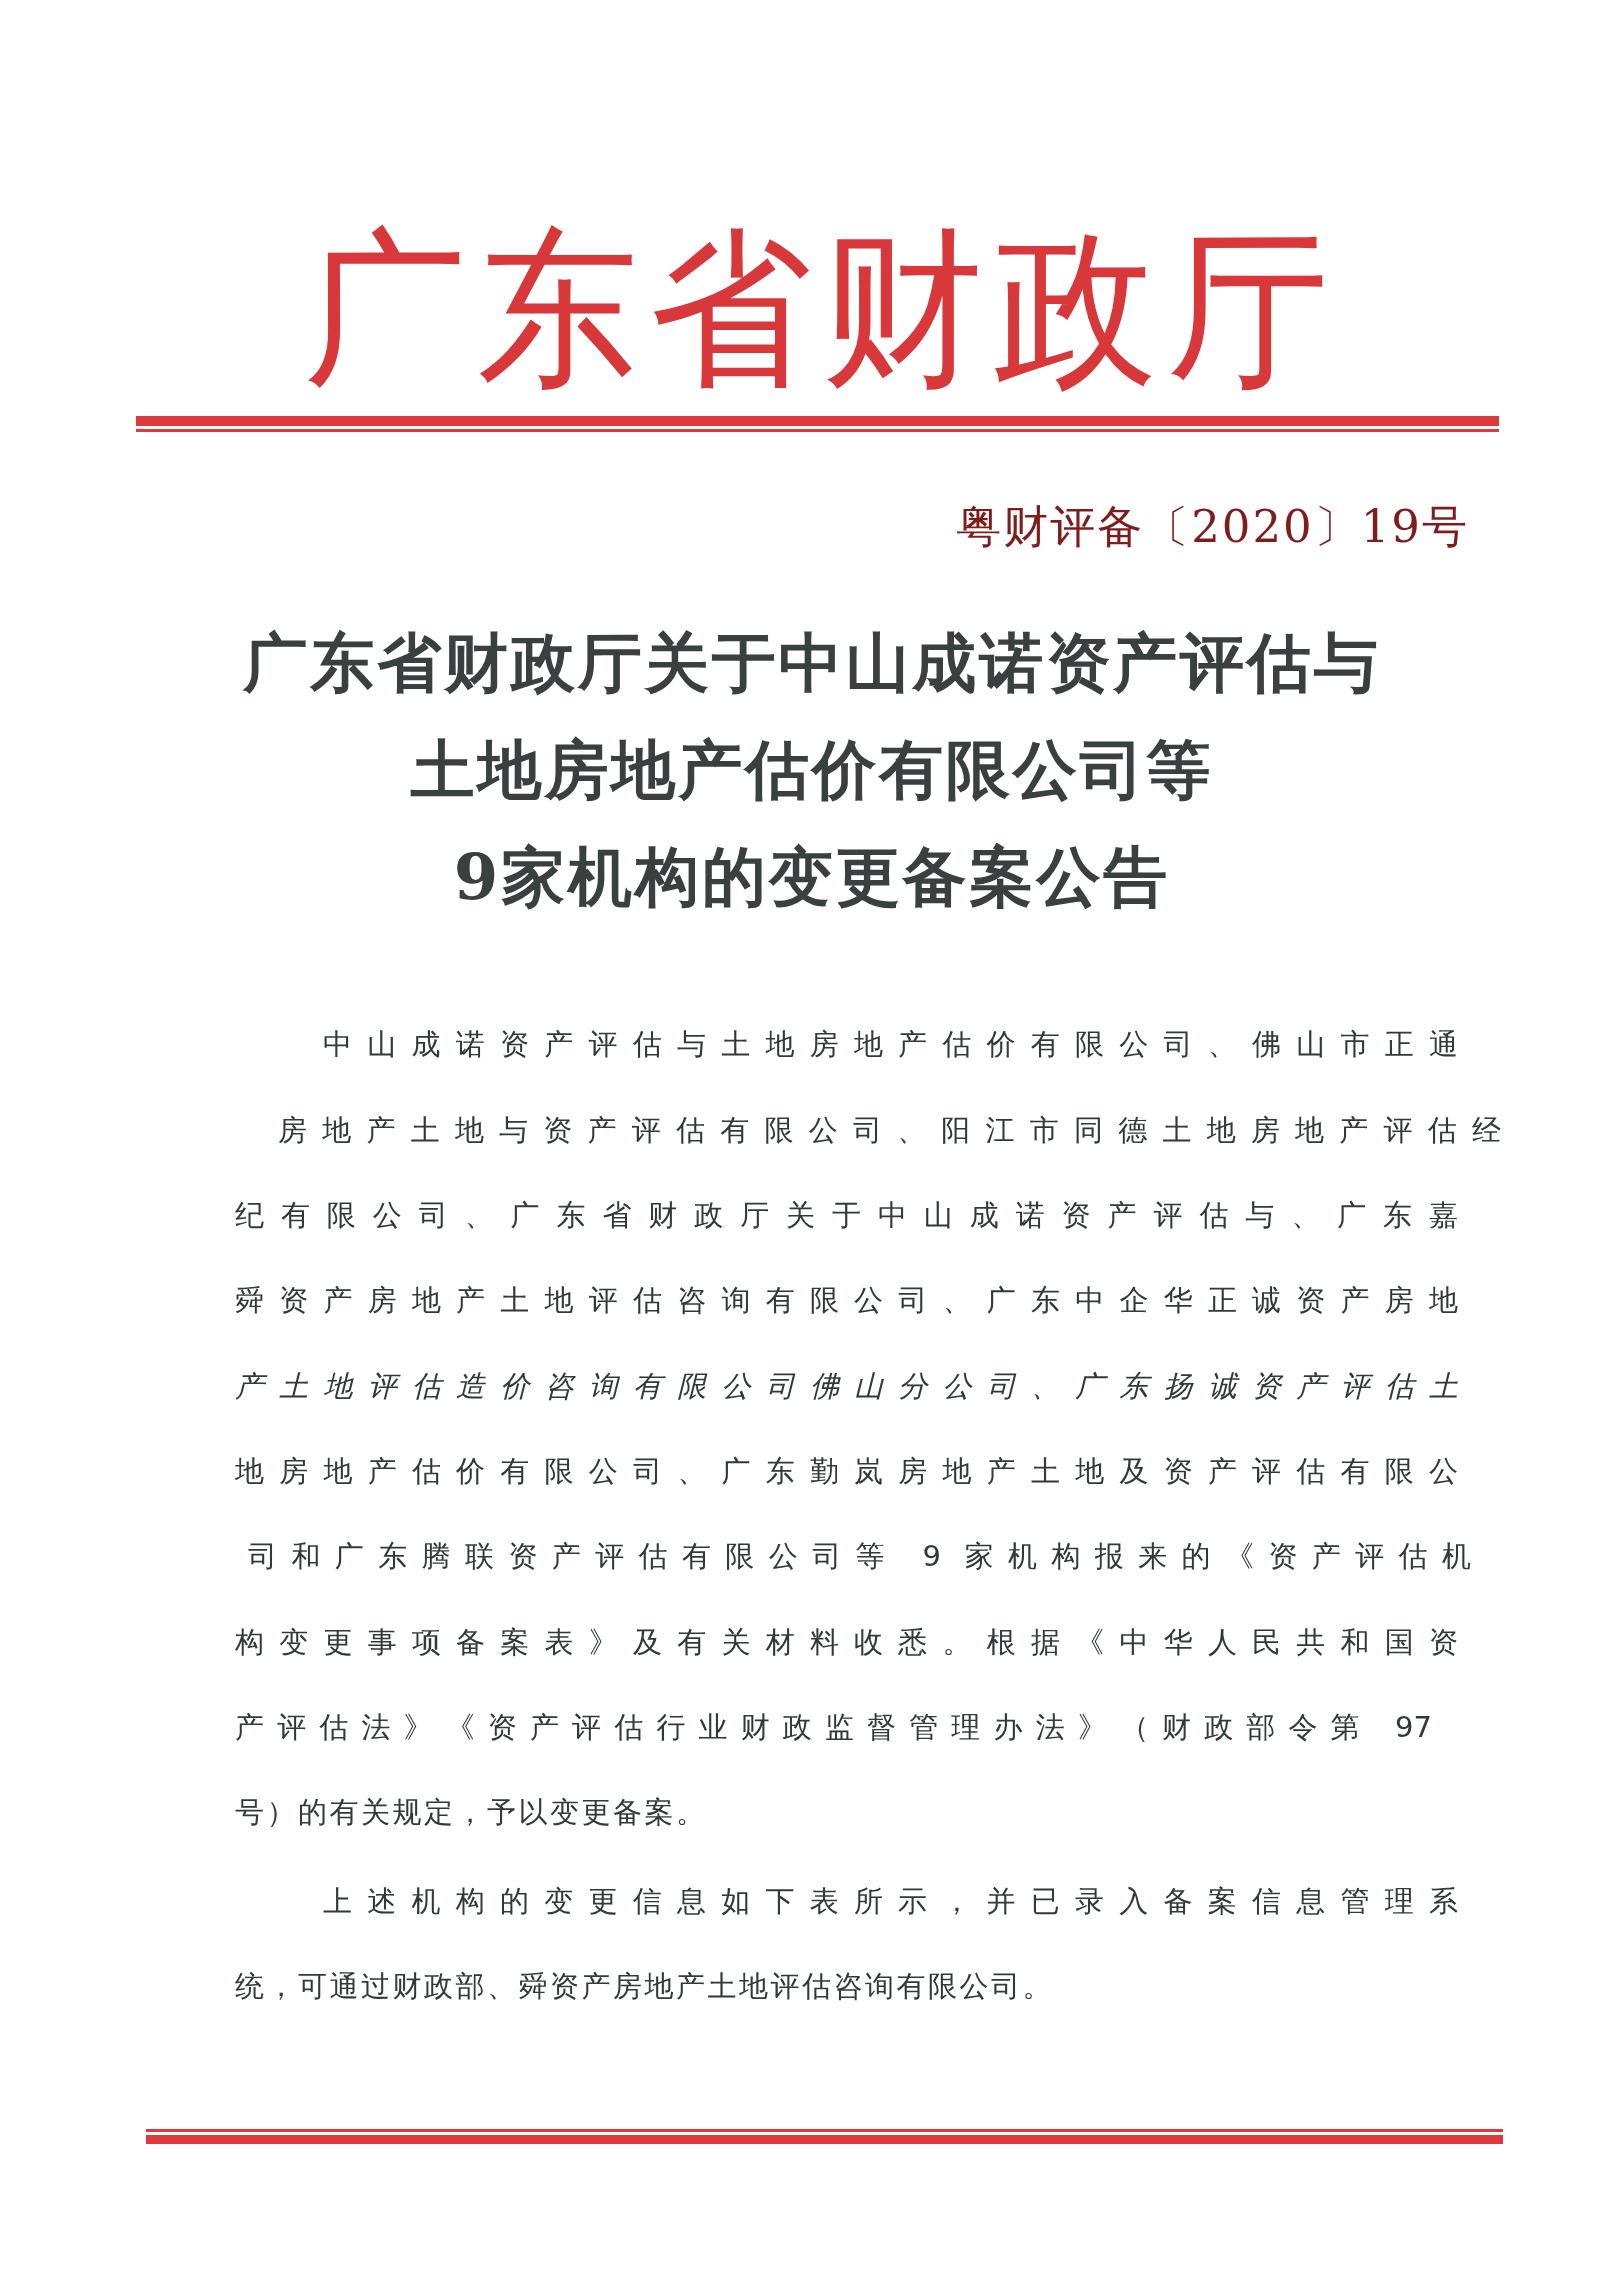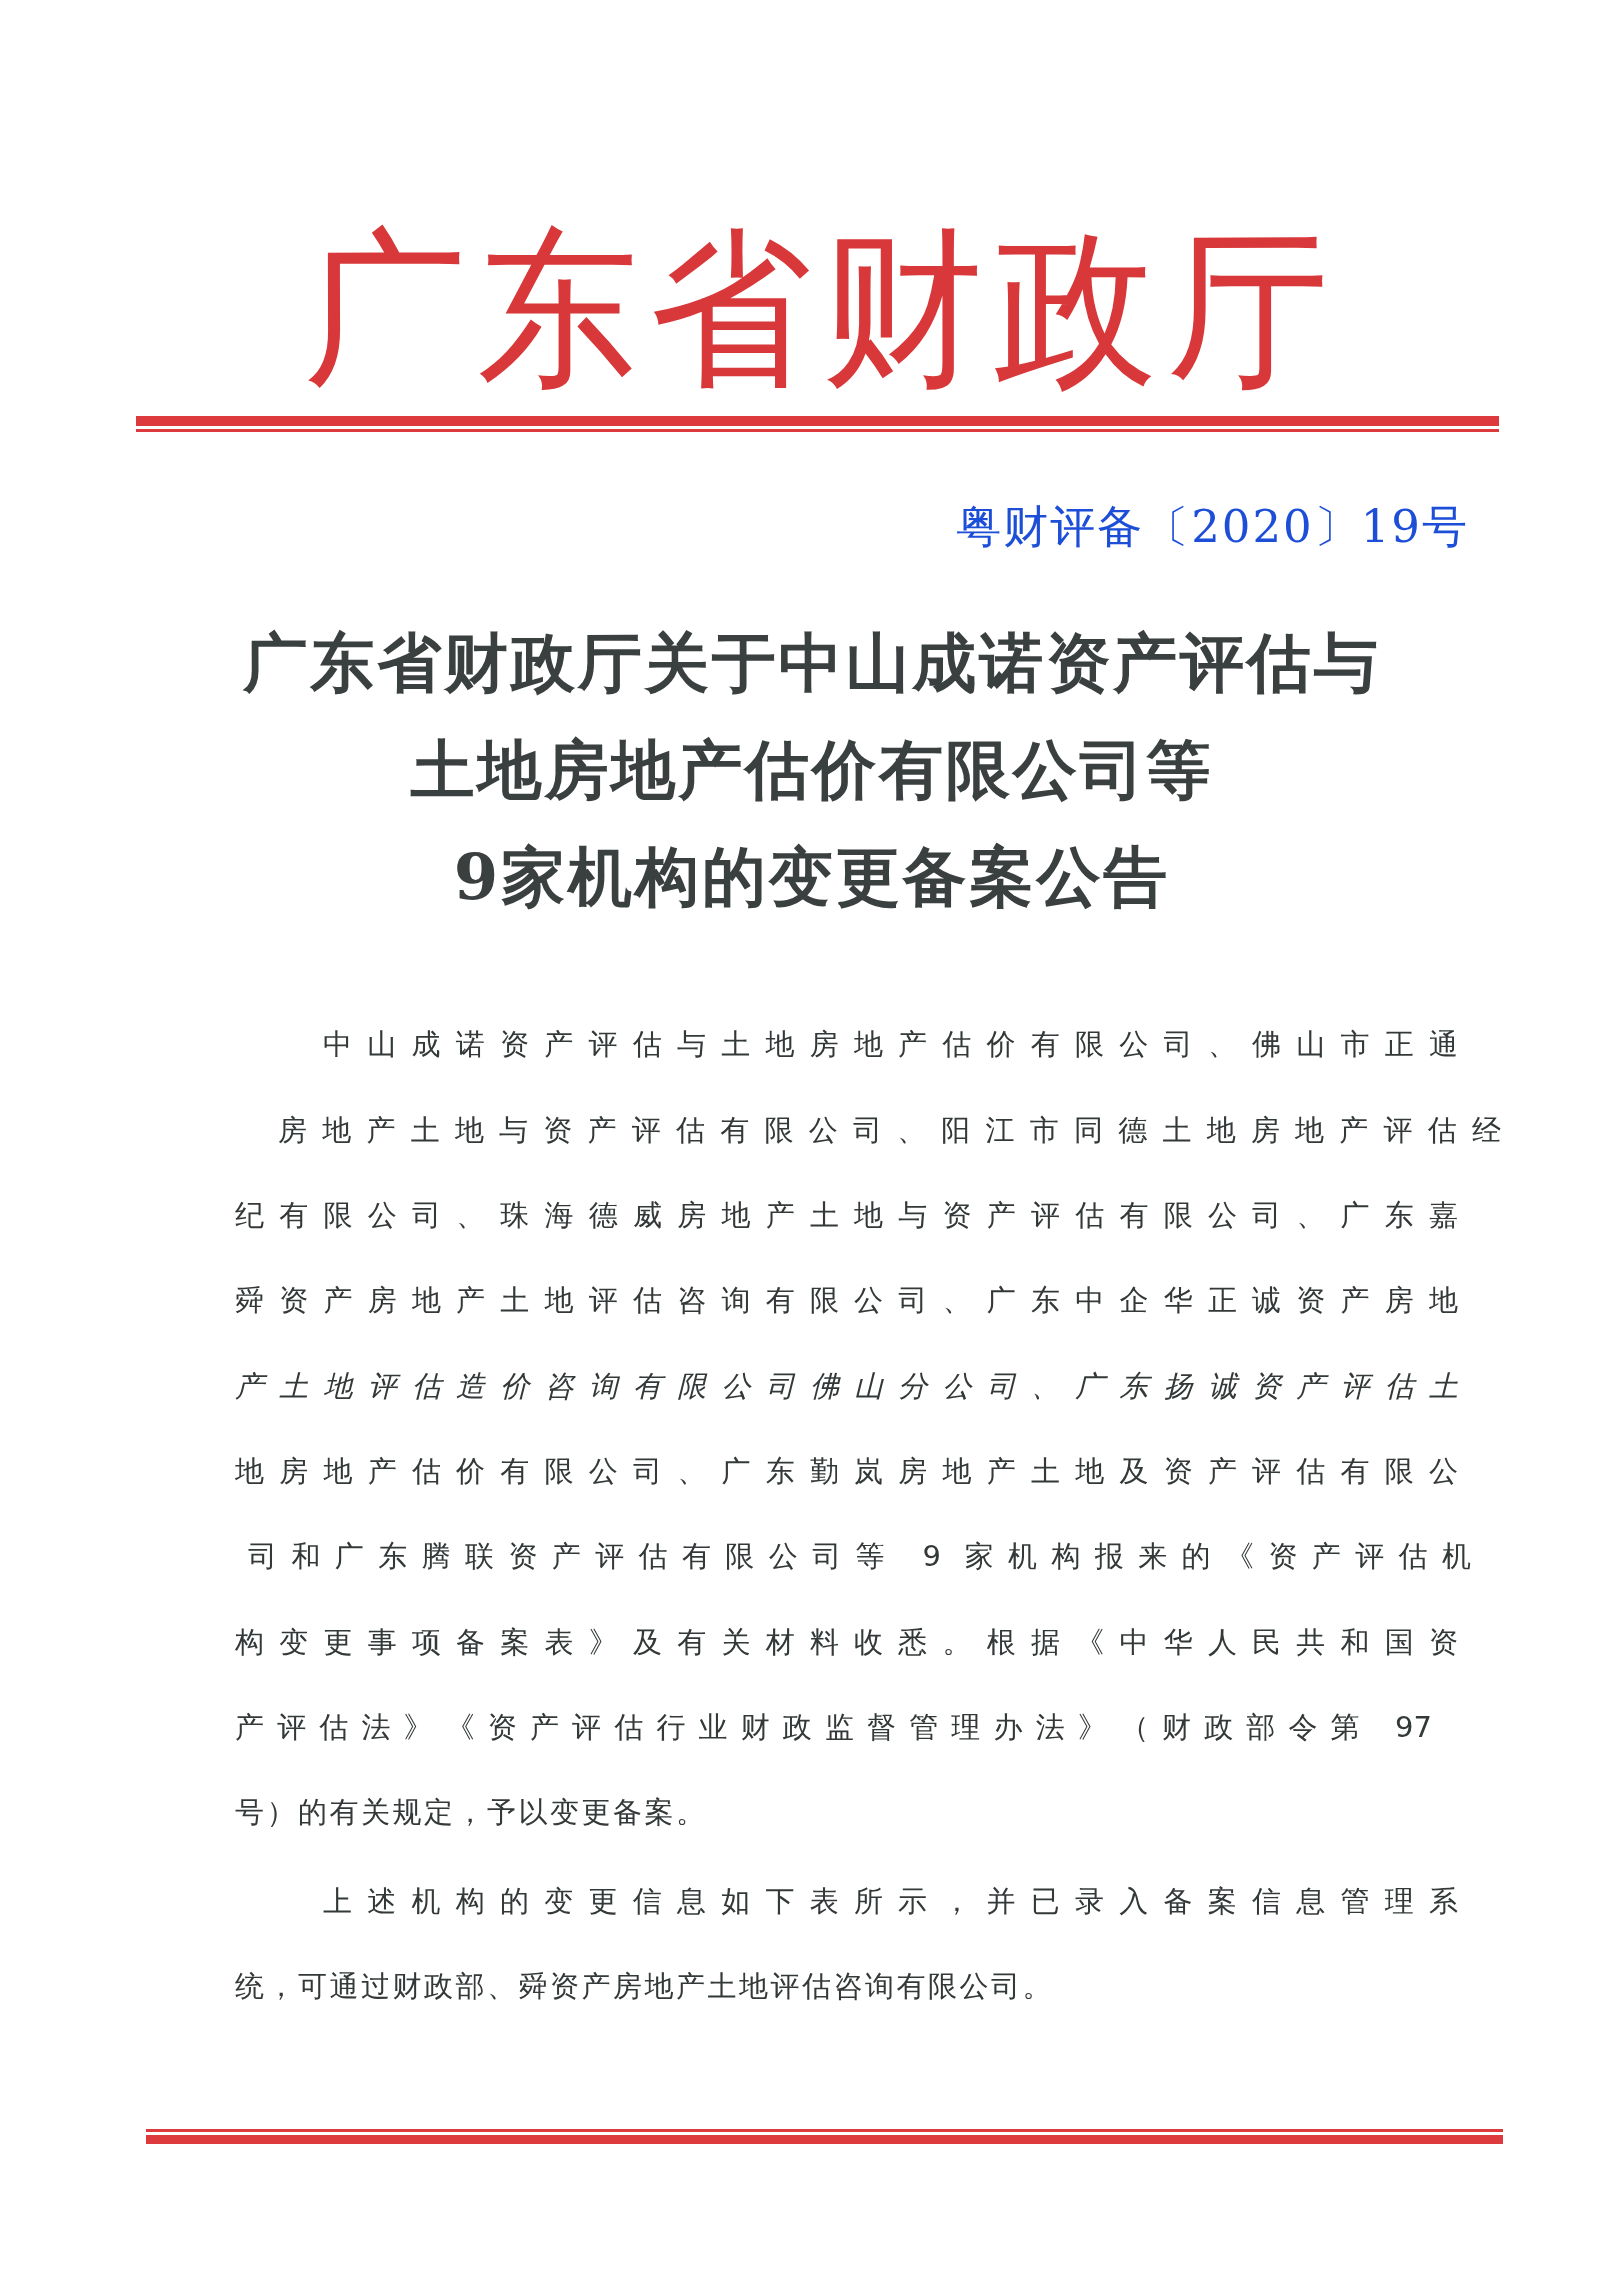--- a/index.html
+++ b/index.html
@@ -49,21 +49,21 @@
     .rule.bottom-thin { left: 146px; top: 2129px; width: 1357px; height: 3.4px; }
     .rule.bottom-thick{ left: 146px; top: 2135px; width: 1357px; height: 9.3px; }
 
     .doc-number {
       position: absolute;
       right: 155px;
       top: 478px;
       font-family: "DejaVu Serif", "Liberation Serif", serif;
       font-size: 45px;
       line-height: 98px;
-      color: #1d4ed8;
+      color: #7f1d1d;
       letter-spacing: 2px;
       white-space: nowrap;
     }
 
     .title {
       position: absolute;
       left: 0;
       width: 1624px;
       text-align: center;
       font-family: "DejaVu Serif", "Liberation Serif", serif;
@@ -114,21 +114,21 @@
 
   <div class="doc-number">粤财评备〔2020〕19号</div>
 
   <div class="title l1">广东省财政厅关于中山成诺资产评估与</div>
   <div class="title l2">土地房地产估价有限公司等</div>
   <div class="title l3">9家机构的变更备案公告</div>
 
   <div>
     <div class="body-line" style="left:323px; top:1015px; width:1135px;">中山成诺资产评估与土地房地产估价有限公司、佛山市正通</div>
     <div class="body-line" style="left:235px; top:1101px; width:1223px;margin-left:43px;">房地产土地与资产评估有限公司、阳江市同德土地房地产评估经</div>
-    <div class="body-line" style="left:235px; top:1186px; width:1223px;">纪有限公司、珠海德威房地产土地与资产评估有限公司、广东嘉</div>
+    <div class="body-line" style="left:235px; top:1186px; width:1223px;">纪有限公司、广东省财政厅关于中山成诺资产评估与、广东嘉</div>
     <div class="body-line" style="left:235px; top:1271px; width:1223px;">舜资产房地产土地评估咨询有限公司、广东中企华正诚资产房地</div>
     <div class="body-line" style="left:235px; top:1357px; width:1223px;font-style:italic;">产土地评估造价咨询有限公司佛山分公司、广东扬诚资产评估土</div>
     <div class="body-line" style="left:235px; top:1442px; width:1223px;">地房地产估价有限公司、广东勤岚房地产土地及资产评估有限公</div>
     <div class="body-line" style="left:220px; top:1527px; width:1223px;margin-left:28px;">司和广东腾联资产评估有限公司等 9 家机构报来的《资产评估机</div>
     <div class="body-line" style="left:235px; top:1613px; width:1223px;">构变更事项备案表》及有关材料收悉。根据《中华人民共和国资</div>
     <div class="body-line" style="left:235px; top:1698px; width:1197px;">产评估法》《资产评估行业财政监督管理办法》（财政部令第 97</div>
     <div class="body-line ragged" style="left:235px; top:1783px; width:1223px;">号）的有关规定，予以变更备案。</div>
   </div>
 
   <div>

